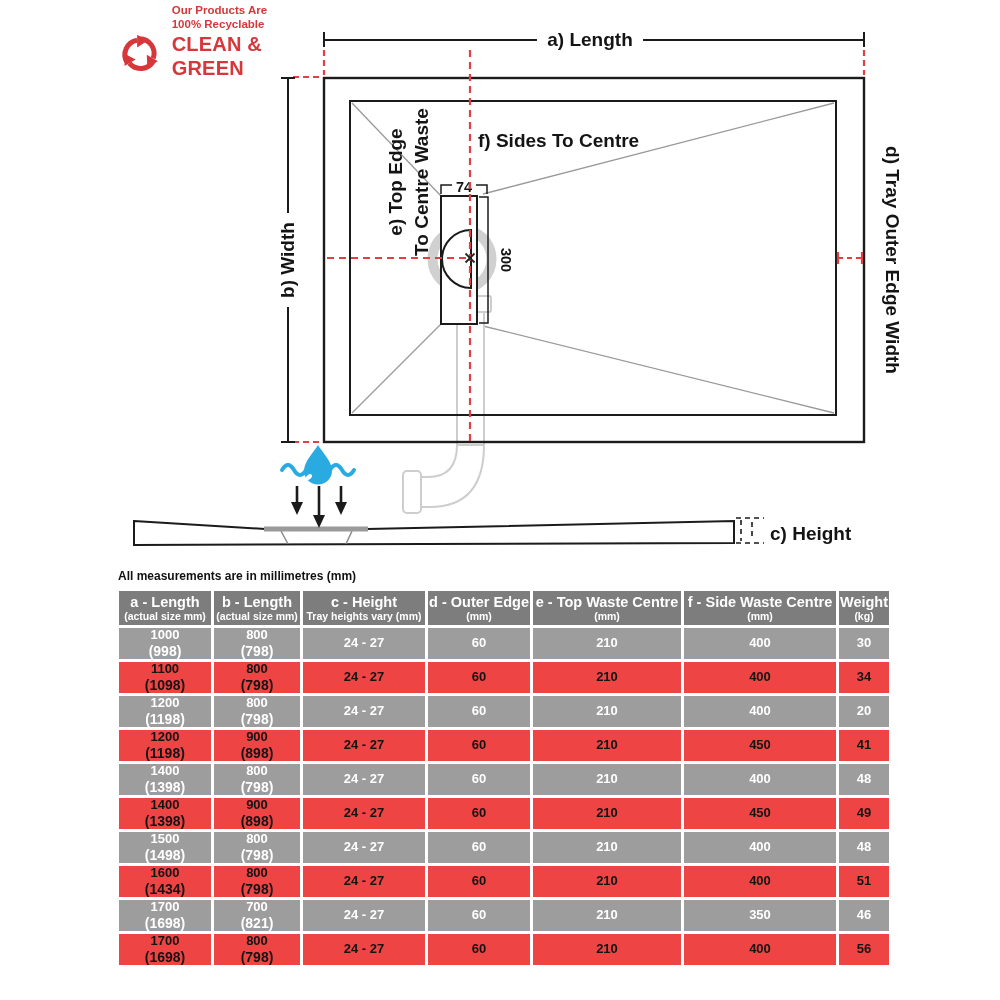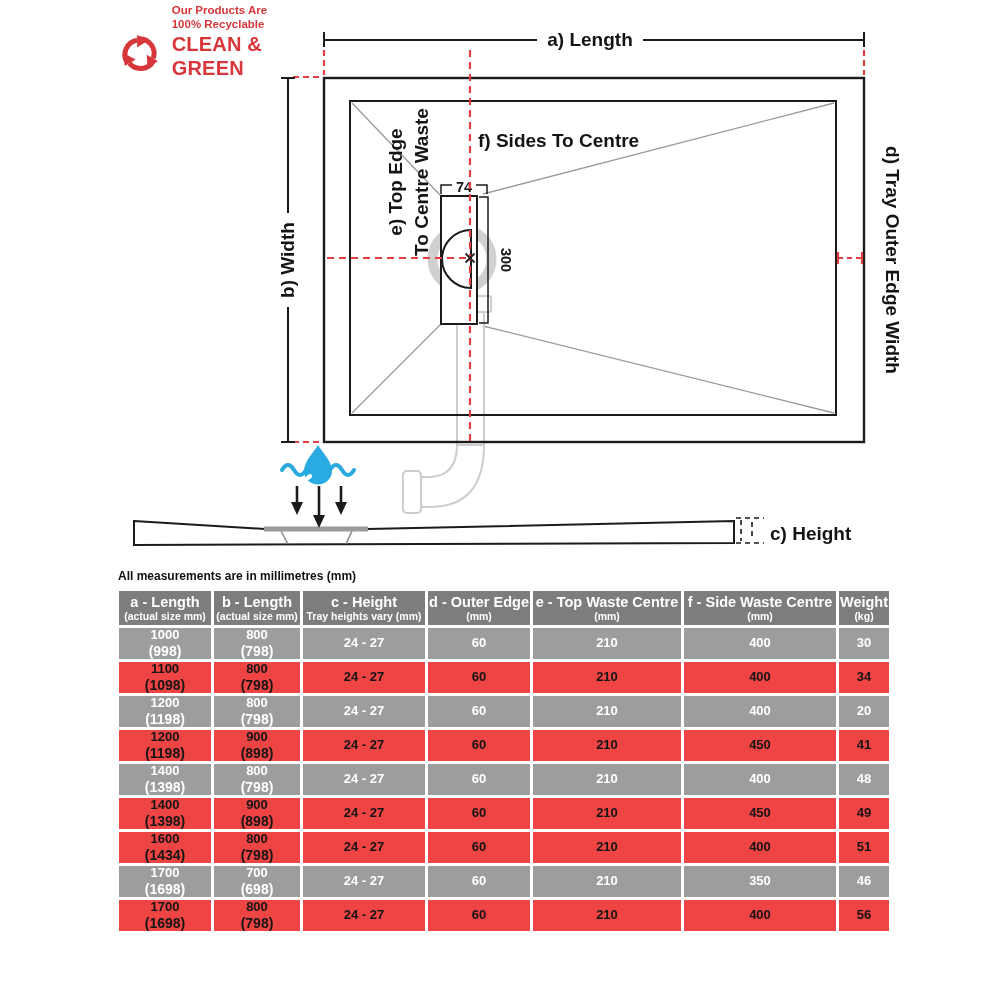--- a/index.html
+++ b/index.html
@@ -288,20 +288,35 @@
           <td>
             <div class="main">900</div>
             <div class="sub">(898)</div>
           </td>
           <td>24 - 27</td>
           <td>60</td>
           <td>210</td>
           <td>450</td>
           <td>49</td>
         </tr>
+        <tr class="dark">
+          <td>
+            <div class="main">1500</div>
+            <div class="sub">(1498)</div>
+          </td>
+          <td>
+            <div class="main">800</div>
+            <div class="sub">(798)</div>
+          </td>
+          <td>24 - 27</td>
+          <td>60</td>
+          <td>210</td>
+          <td>400</td>
+          <td>48</td>
+        </tr>
         <tr class="light">
           <td>
             <div class="main">1600</div>
             <div class="sub">(1434)</div>
           </td>
           <td>
             <div class="main">800</div>
             <div class="sub">(798)</div>
           </td>
           <td>24 - 27</td>
@@ -310,21 +325,21 @@
           <td>400</td>
           <td>51</td>
         </tr>
         <tr class="dark">
           <td>
             <div class="main">1700</div>
             <div class="sub">(1698)</div>
           </td>
           <td>
             <div class="main">700</div>
-            <div class="sub">(698)</div>
+            <div class="sub">(821)</div>
           </td>
           <td>24 - 27</td>
           <td>60</td>
           <td>210</td>
           <td>350</td>
           <td>46</td>
         </tr>
         <tr class="light">
           <td>
             <div class="main">1700</div>

